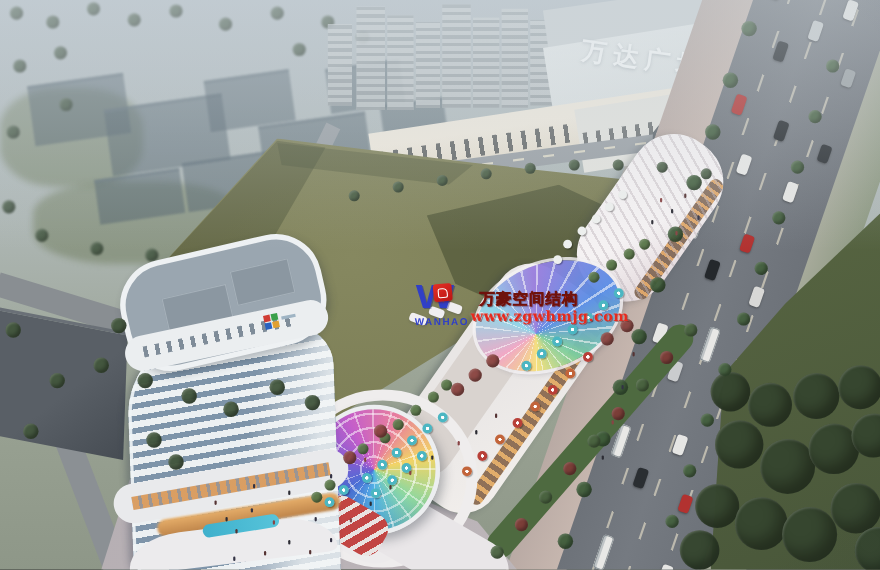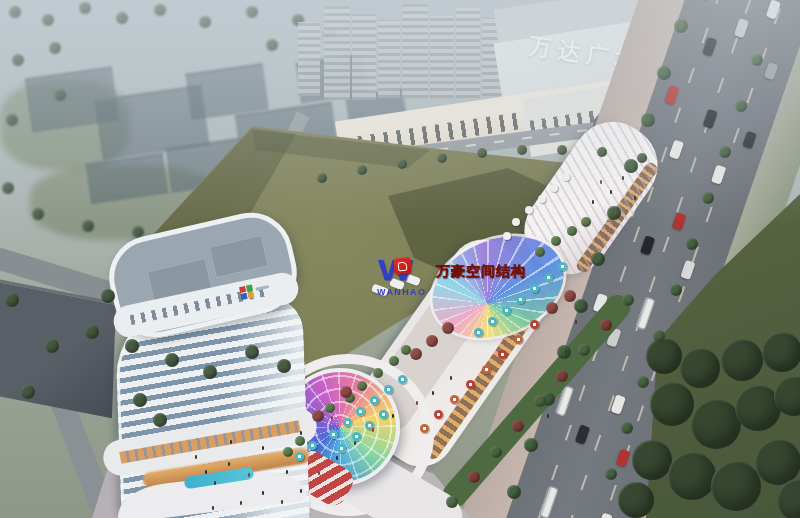--- a/index.html
+++ b/index.html
@@ -472,13 +472,14 @@
       <div style="position: absolute; left: 406px; top: 276px; width: 14px; height: 8px; transform: rotate(20deg); background: rgb(240, 238, 240); border-radius: 3px; box-shadow: rgba(60, 60, 70, 0.3) 1px 1px 2px;"></div>
     </div>
 
   <div class="abs haze"></div>
   <div class="abs vignette"></div>
 
   <div class="abs wm wm-logo">W</div>
   <div class="abs wm wm-badge"></div>
   <div class="abs wm wm-name">WANHAO</div>
   <div class="abs wm wm-cn">万豪空间结构</div>
+  <div class="abs wm wm-url">www.zgwhmjg.com</div>
 </div>
 
 </body></html>

